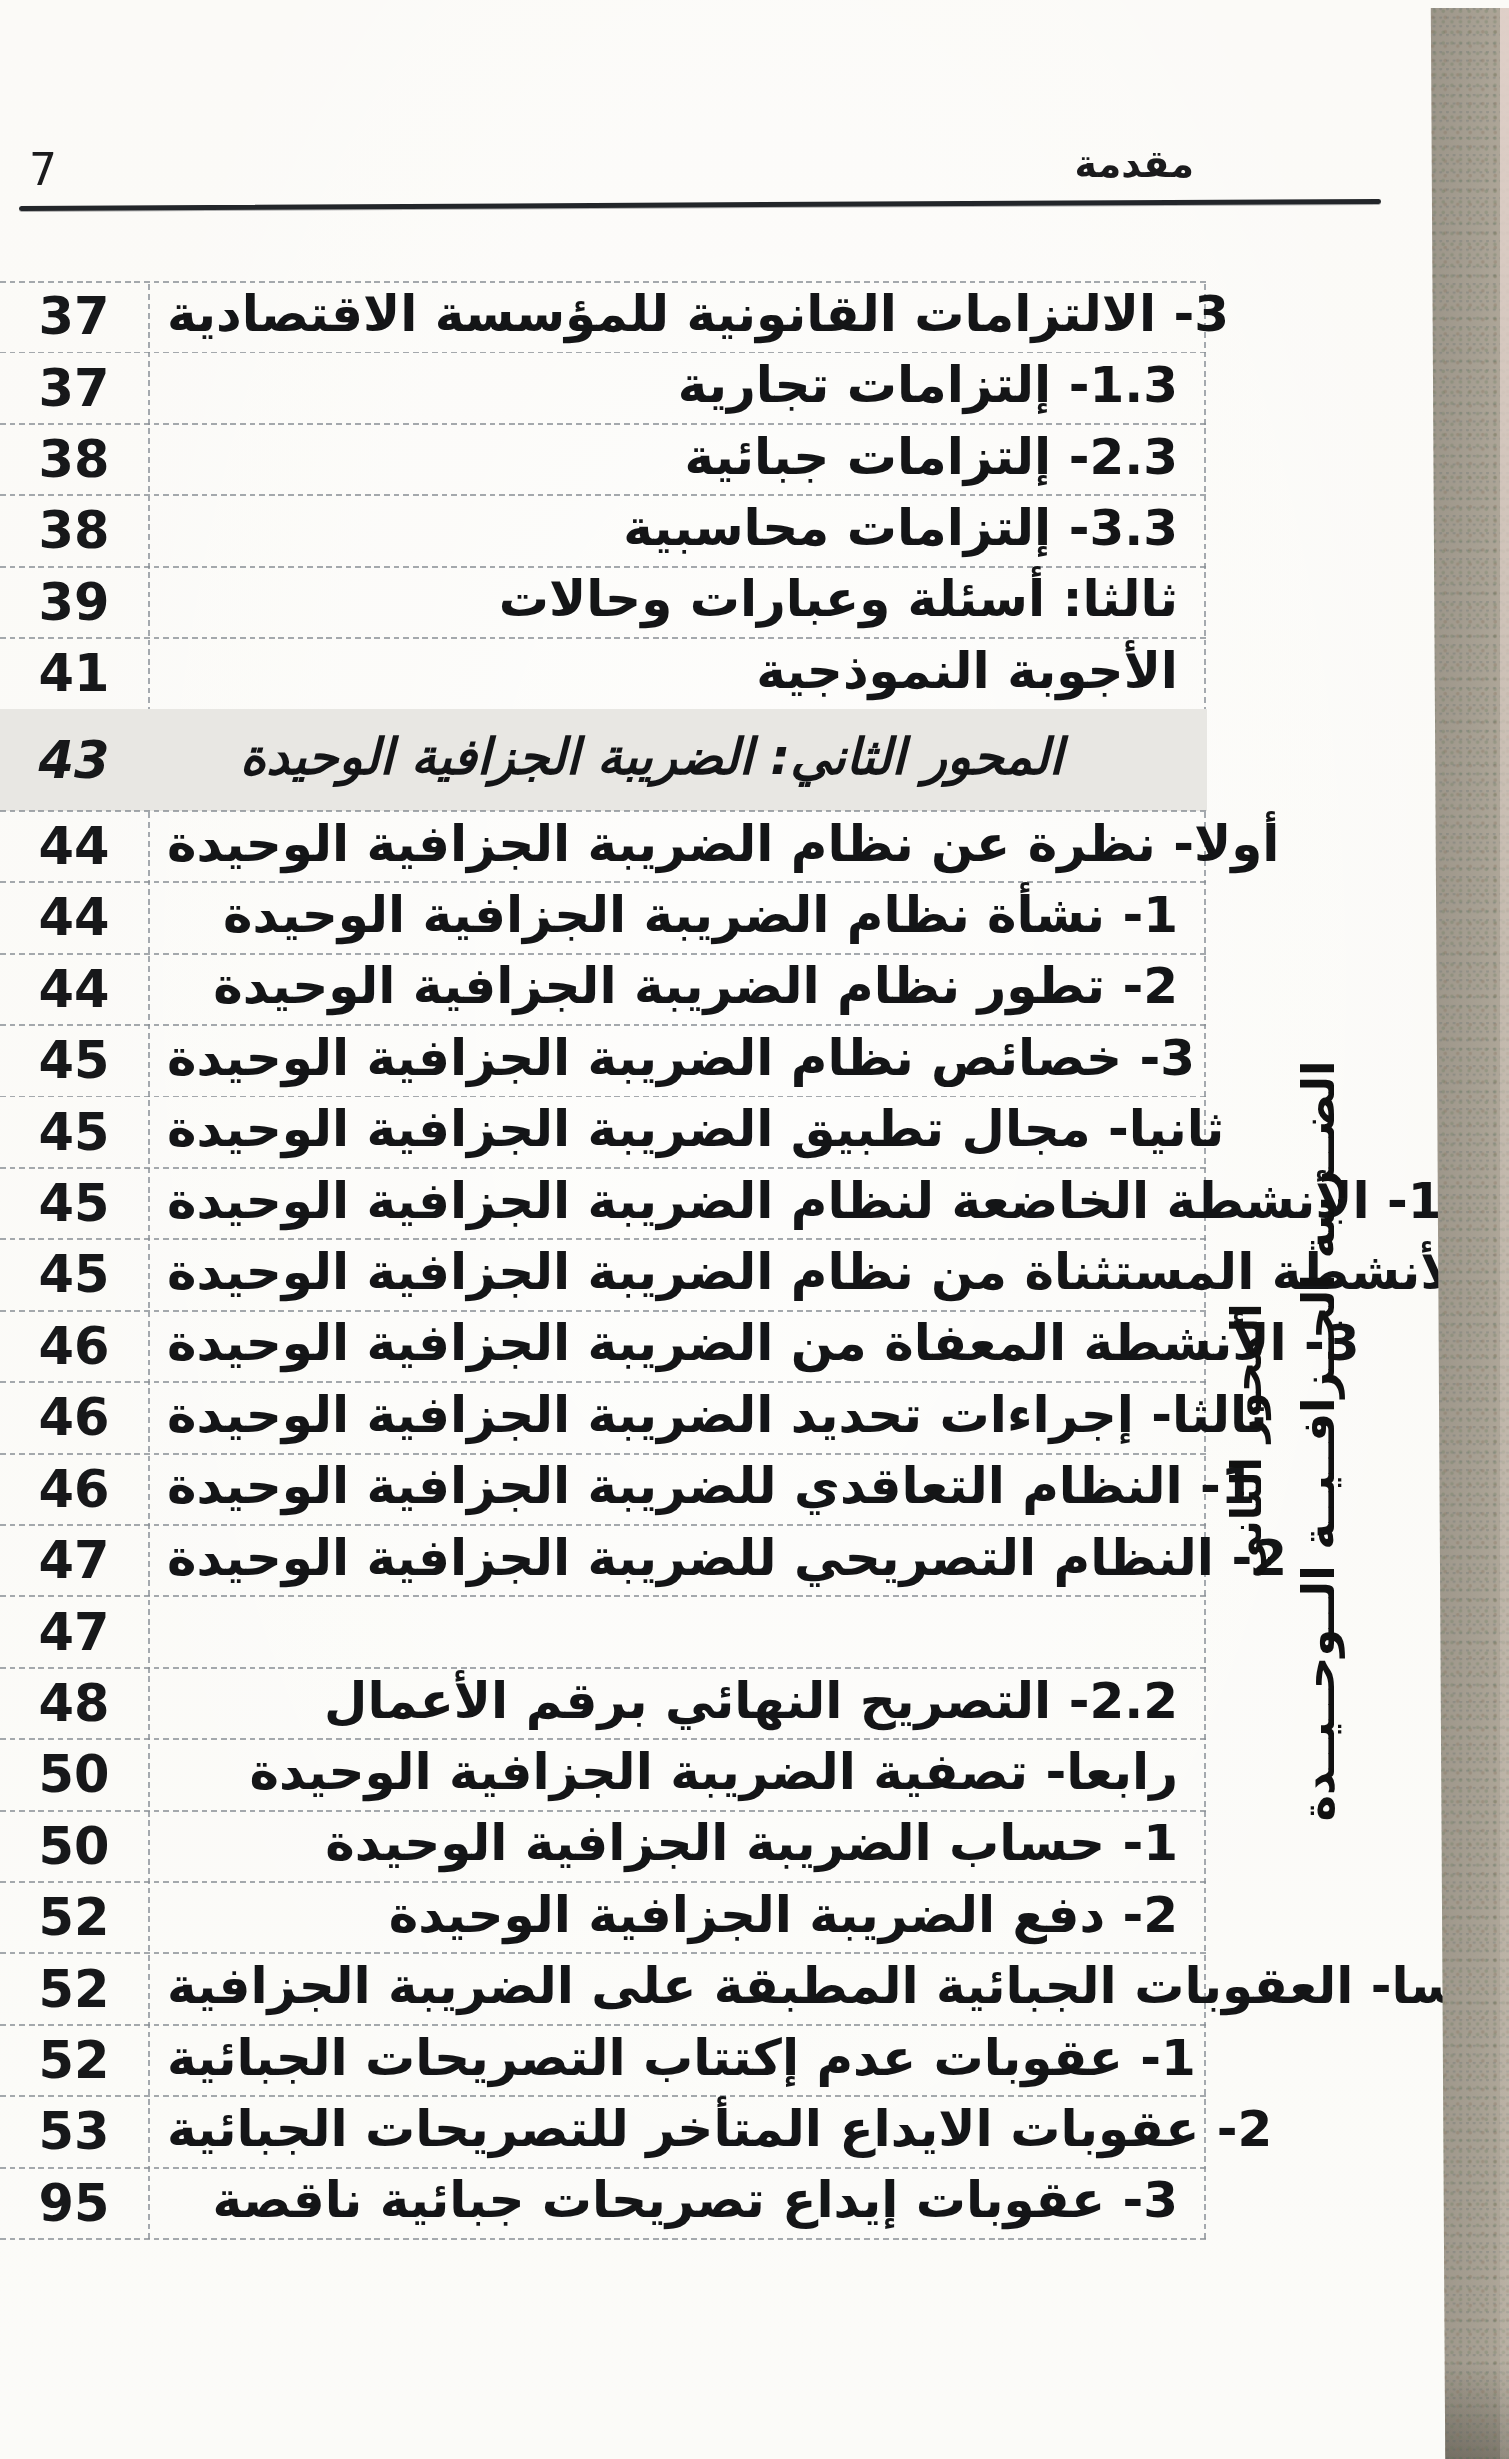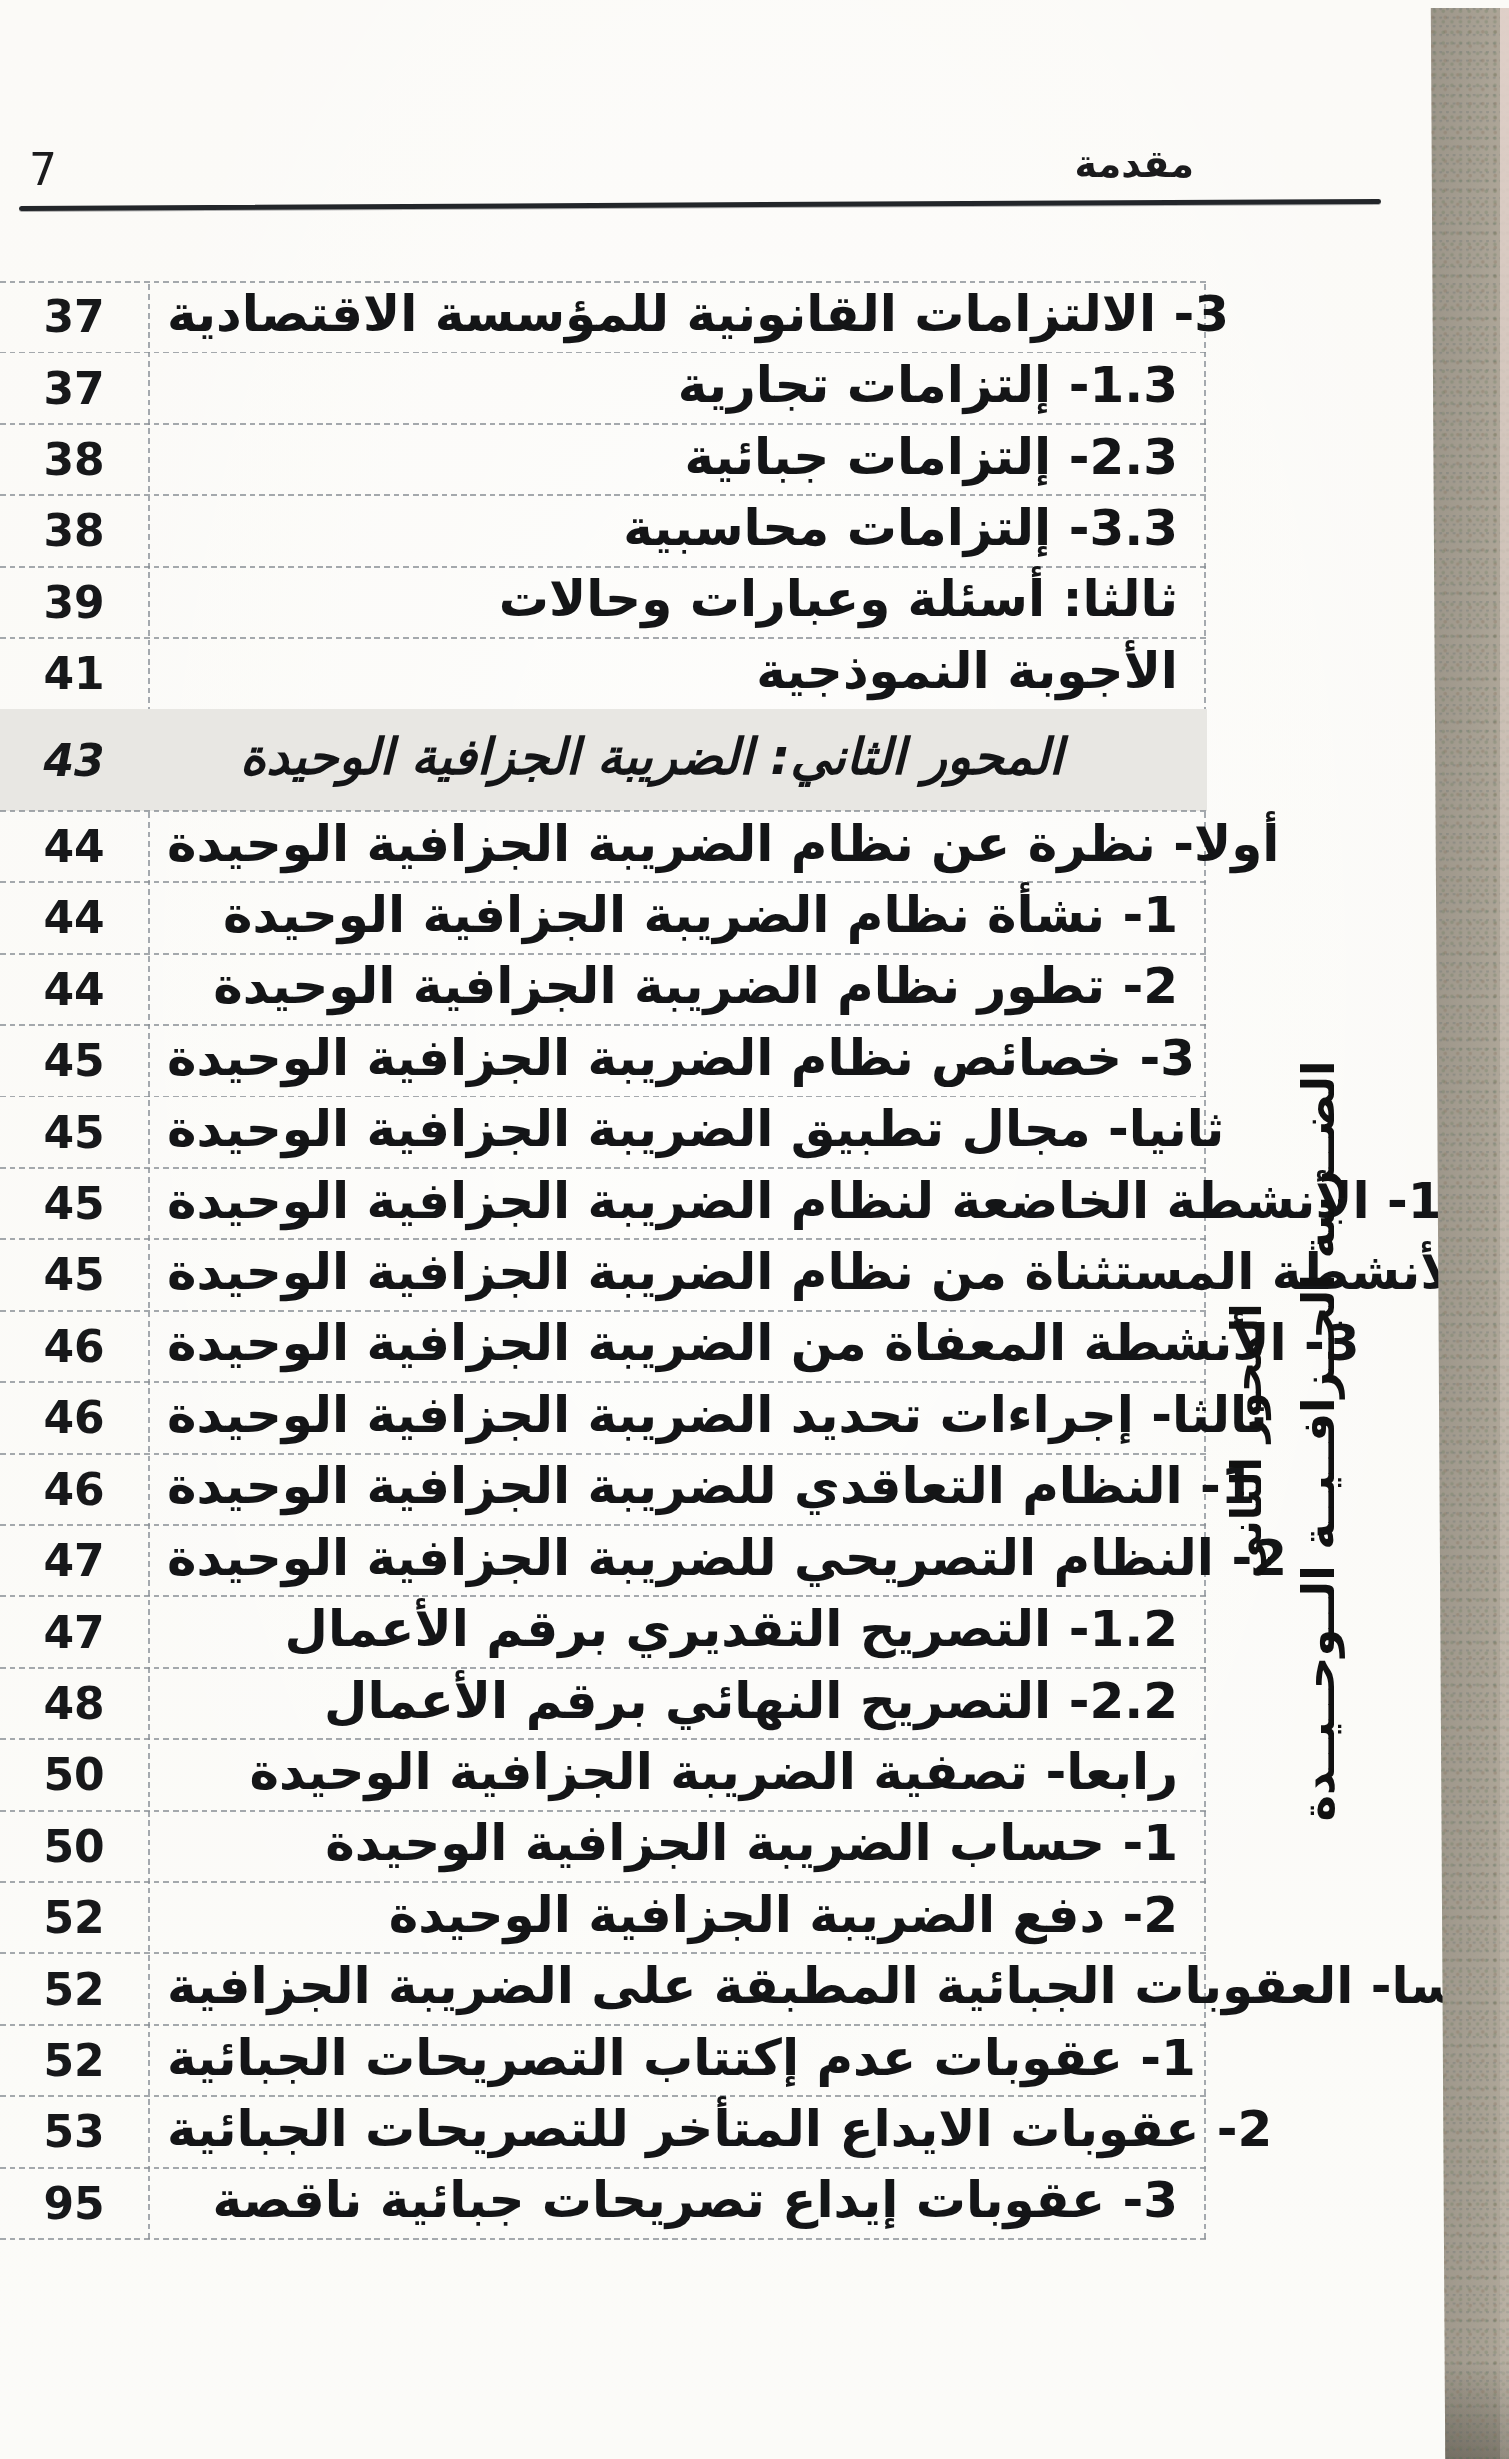--- a/index.html
+++ b/index.html
@@ -52,21 +52,21 @@
     position:relative;flex:1 1 0;display:flex;align-items:center;
   }
   .toc-row::after{
     content:"";position:absolute;left:0;right:0;bottom:-1px;height:1.9px;
     background:repeating-linear-gradient(90deg,#878d93 0 5.8px,transparent 5.8px 9.6px);
     opacity:.75;
   }
   .toc-row.highlight{flex:1.42 1 0;background:#e8e7e3;font-style:italic;}
   .toc-num{
     width:148px;flex:0 0 auto;text-align:center;
-    font-size:44px;font-weight:700;color:#17181a;
+    font-size:51px;font-weight:700;color:#17181a;
   }
   .toc-title{
     flex:1 1 auto;direction:rtl;text-align:right;
     padding:0 29px 5.8px 19px;
     font-size:50px;font-weight:700;color:#141517;
     white-space:nowrap;
   }
   .toc-row.highlight .toc-title{padding-right:144px;}
   
   .side-label{
@@ -172,21 +172,20 @@
       <div class="toc-row">
         <div class="toc-num">46</div>
         <div class="toc-title">1- النظام التعاقدي للضريبة الجزافية الوحيدة</div>
       </div>
       <div class="toc-row">
         <div class="toc-num">47</div>
         <div class="toc-title">2- النظام التصريحي للضريبة الجزافية الوحيدة</div>
       </div>
       <div class="toc-row">
         <div class="toc-num">47</div>
-        <div class="toc-title">1.2- التصريح التقديري برقم الأعمال</div>
       </div>
       <div class="toc-row">
         <div class="toc-num">48</div>
         <div class="toc-title">2.2- التصريح النهائي برقم الأعمال</div>
       </div>
       <div class="toc-row">
         <div class="toc-num">50</div>
         <div class="toc-title">رابعا- تصفية الضريبة الجزافية الوحيدة</div>
       </div>
       <div class="toc-row">

